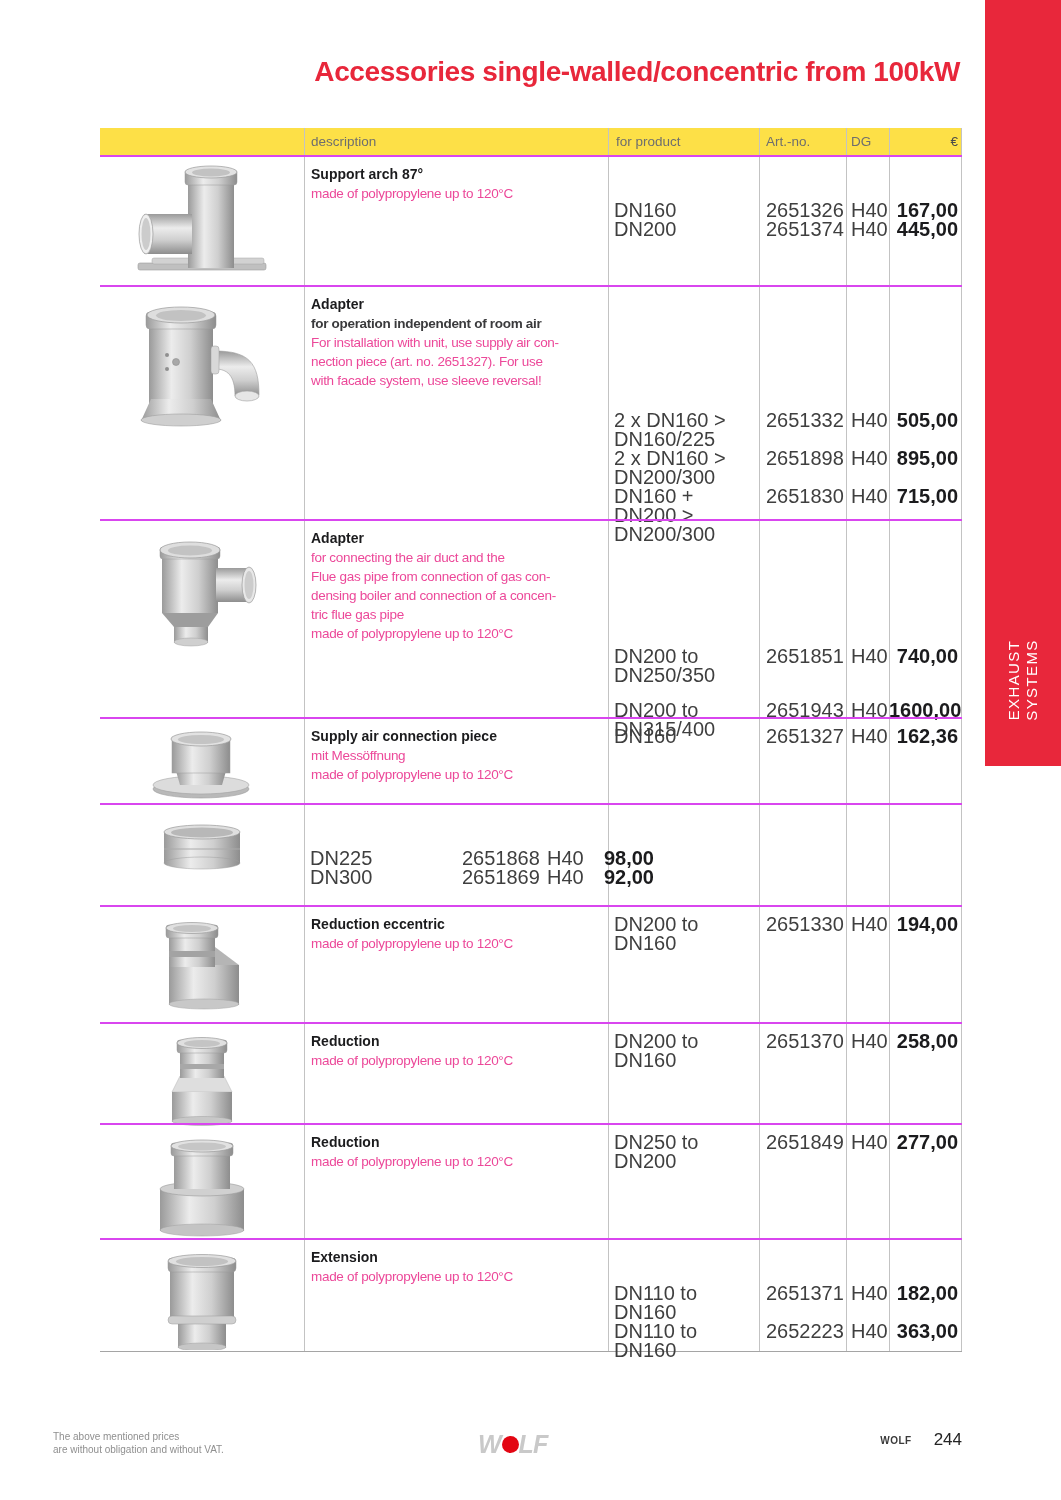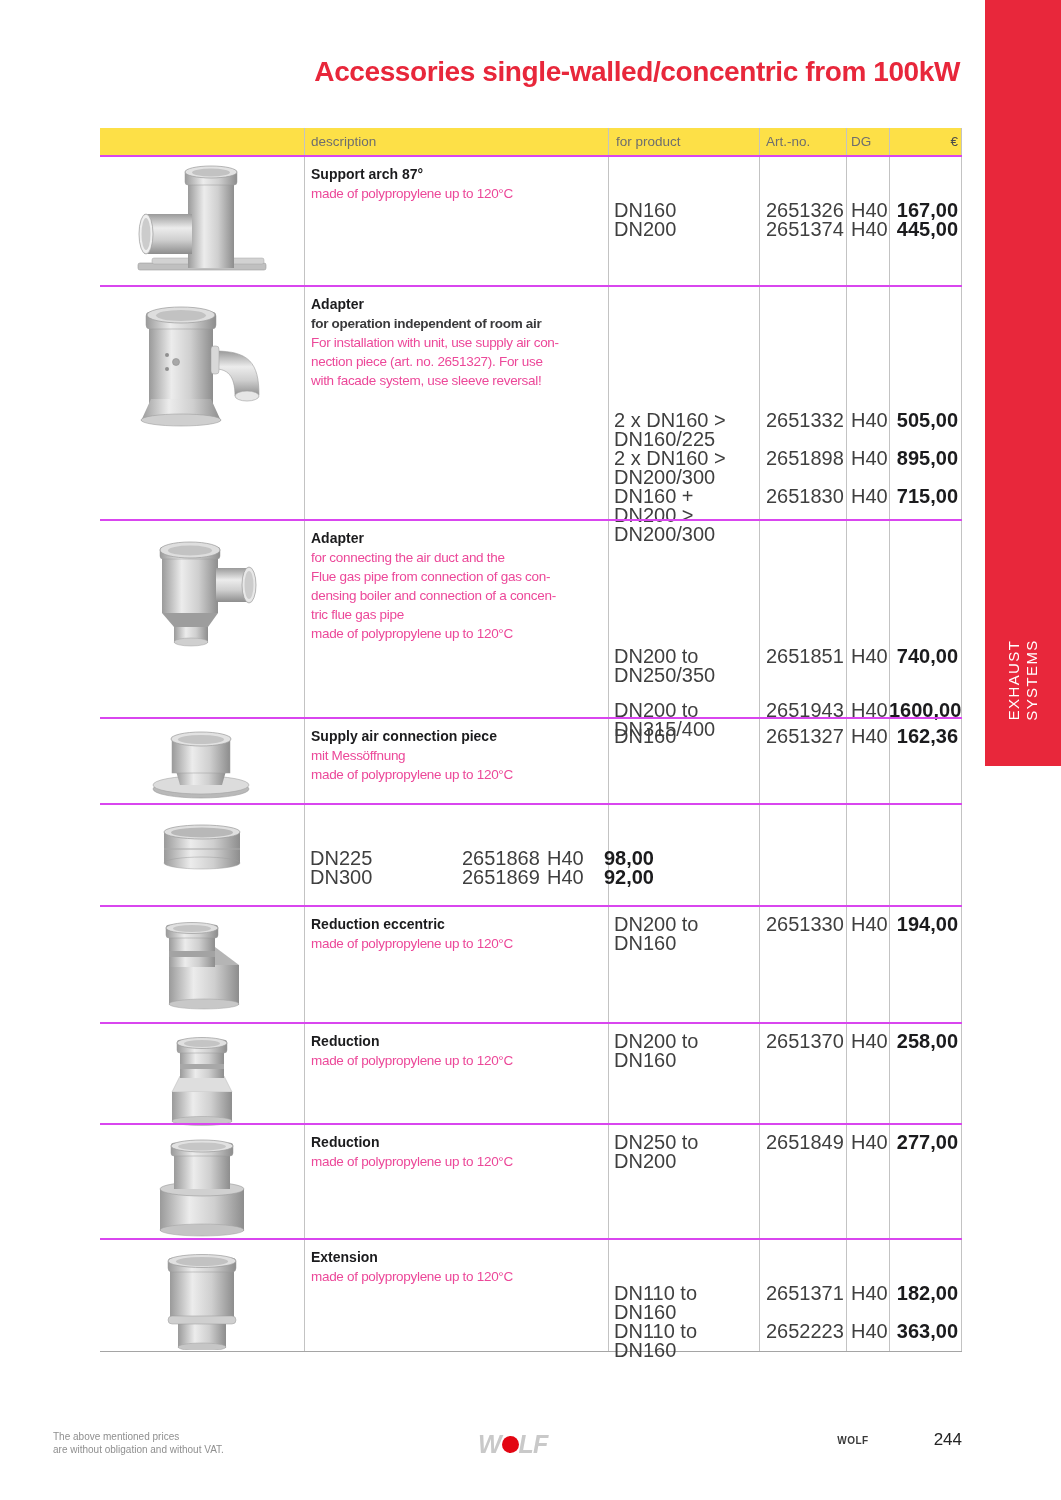--- a/index.html
+++ b/index.html
@@ -36,21 +36,21 @@
   .e-dg{padding-left:5px;}
   .e-price{font-weight:bold;color:#1b1b1d;text-align:right;padding-right:4px;}
 
   
   .foot-note{position:absolute;left:53px;top:1430px;font-size:10px;color:#8f8f8f;line-height:13px;}
   .logo{position:absolute;left:478px;top:1430px;display:flex;align-items:center;
     font-size:25px;font-weight:bold;font-style:italic;color:#c9c9c9;letter-spacing:-1px;}
   .logo .dot{width:17px;height:17px;border-radius:50%;background:#e30613;display:inline-block;margin:0 0 0 1px;}
   .foot-right{position:absolute;right:99px;top:1430px;display:flex;align-items:center;}
   .foot-brand{font-size:10px;font-weight:bold;color:#3a3a3a;letter-spacing:0.5px;margin-right:22px;}
-  .foot-page{font-size:17px;color:#242424;margin-left:43px;}
+  .foot-page{font-size:17px;color:#242424;}
 </style>
 </head>
 <body>
 
 <div id="page">
 
   <svg width="0" height="0" style="position:absolute" aria-hidden="true">
     <defs>
       <linearGradient id="gp" x1="0" y1="0" x2="1" y2="0">
         <stop offset="0" stop-color="#9a9a9a"></stop>

